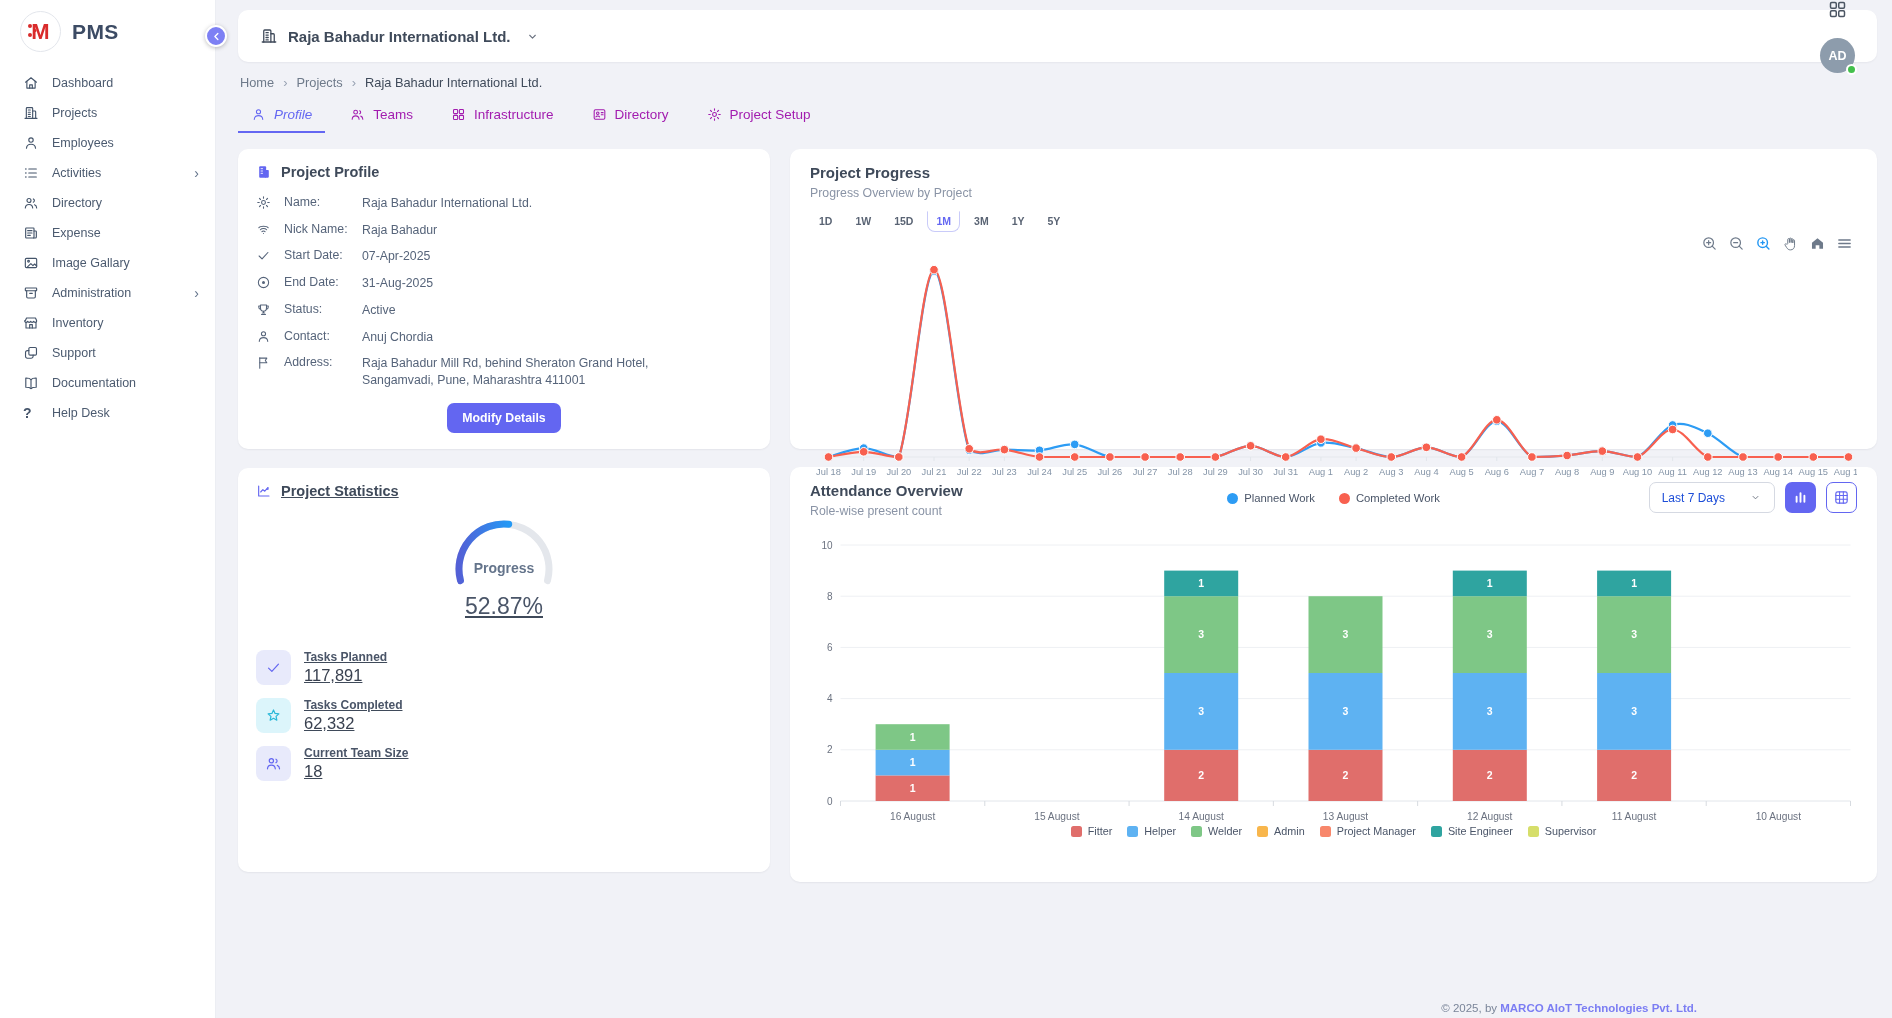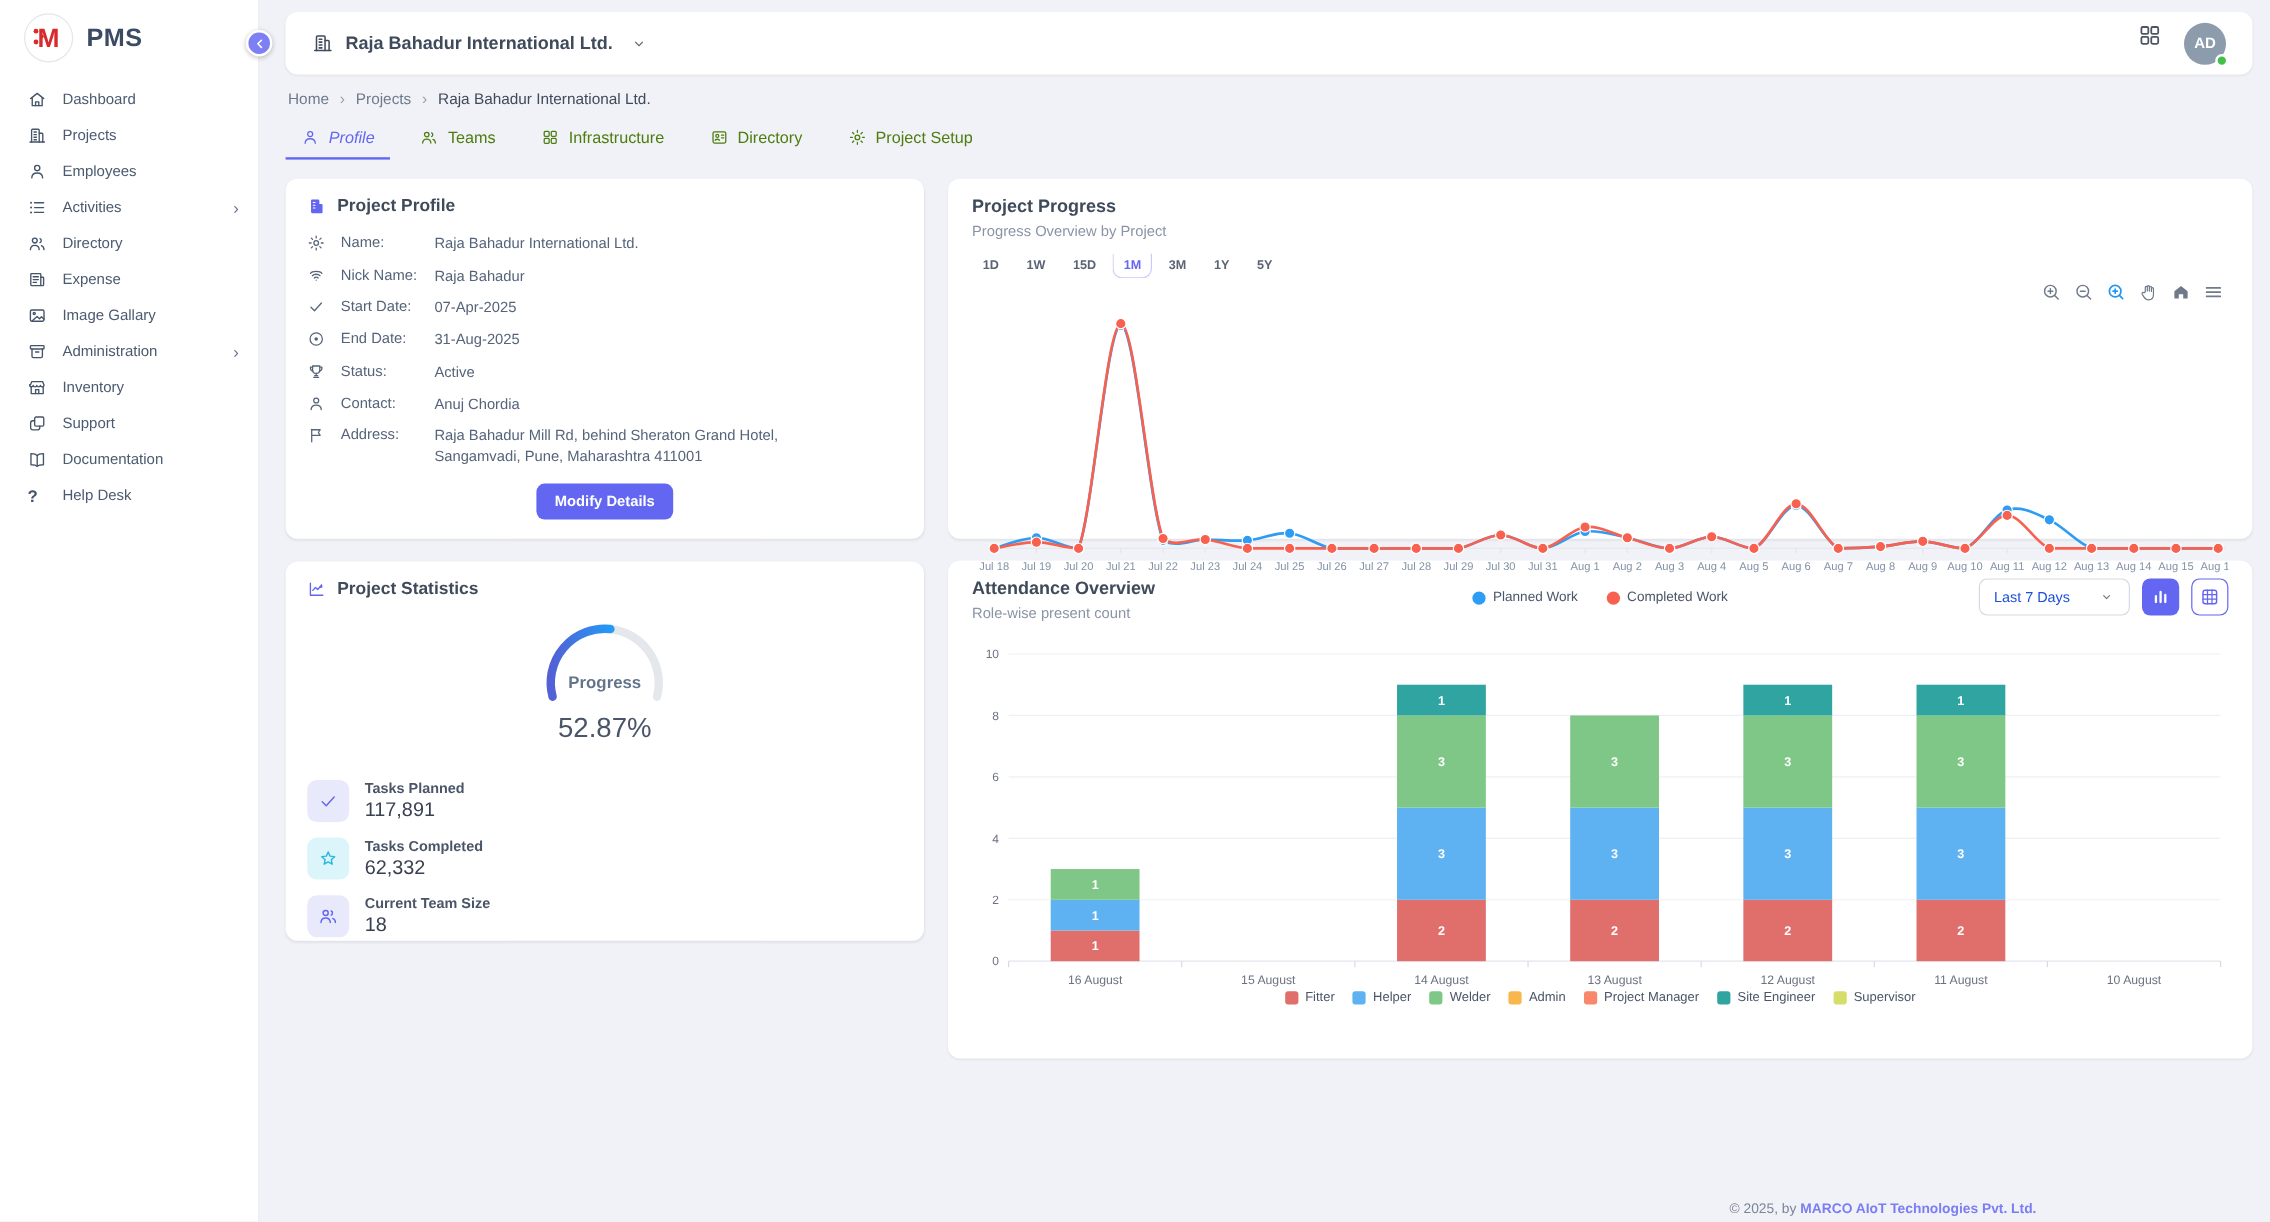--- a/index.html
+++ b/index.html
@@ -23,31 +23,31 @@
   .qmark { font-weight:700; font-size:14px; color:#44546A; }
   .collapse-btn { position:absolute; left:205px; top:25px; width:22px; height:22px; border-radius:50%; background:#7D80F4; border:2px solid #fff; z-index:6; display:flex; align-items:center; justify-content:center; color:#fff; padding:0; cursor:pointer; box-shadow:0 1px 4px rgba(0,0,0,.25); }
   .collapse-btn .ic { width:13px; height:13px; }
 
   
   .main { position:absolute; left:215px; top:0; right:0; bottom:0; padding:10px 15px 0 23px; }
   .topbar { height:52px; background:#fff; border-radius:10px; box-shadow:0 1px 2px rgba(16,24,40,.05); display:flex; align-items:center; justify-content:space-between; padding:0 22px; }
   .company { display:flex; align-items:center; gap:10px; font-size:15px; font-weight:600; color:#3F4A5A; cursor:pointer; }
   .company .ic { width:18px; height:18px; color:#3F4A5A; }
   .company .chev { width:15px; height:15px; color:#6B7280; margin-left:4px; }
-  .top-right { display:flex; gap:18px; }
+  .top-right { display:flex; align-items:center; gap:18px;flex-direction:column; }
   .apps-btn { width:21px; height:21px; color:#4B5563; cursor:pointer; }
   .avatar { width:35px; height:35px; border-radius:50%; background:#8D9CAC; color:#fff; font-weight:700; font-size:12.5px; display:flex; align-items:center; justify-content:center; position:relative; cursor:pointer; }
   .status-dot { position:absolute; right:-2px; bottom:-2px; width:11px; height:11px; border-radius:50%; background:#43C04C; border:2px solid #fff; }
 
   .breadcrumb { display:flex; align-items:center; gap:9px; padding:13px 2px 0; font-size:12.8px; color:#6E7A8A; }
   .crumb:last-child { color:#3F4A5A; }
   .crumb-sep { color:#98A2B3; font-size:13px; }
 
   .tabs { display:flex; gap:12px; padding-top:9px; }
-  .tab { display:flex; align-items:center; gap:8px; font-size:13.5px; color:#4d7c0f; padding:8px 13px 9px; border-bottom:2px solid transparent; cursor:pointer; }
+  .tab { display:flex; align-items:center; gap:8px; font-size:13.5px; color:#a21caf; padding:8px 13px 9px; border-bottom:2px solid transparent; cursor:pointer; }
   .tab .ic { width:15px; height:15px; }
   .tab.active { color:#6467F2; border-bottom-color:#6467F2;font-style:italic; }
   .tab.active .ic { color:#6467F2; }
 
   .columns { display:flex; gap:20px; margin-top:16px; align-items:flex-start; }
   .left-col { width:532px; display:flex; flex-direction:column; gap:19px; }
   .right-col { flex:1; display:flex; flex-direction:column; gap:18px; }
   .card { background:#fff; border-radius:10px; box-shadow:0 1px 2px rgba(16,24,40,.06); }
 
   .card-title-row { display:flex; align-items:center; gap:9px; font-size:14.5px; font-weight:700; color:#3F4A5A; }
@@ -56,21 +56,21 @@
   
   .profile-card { height:300px; padding:15px 18px; }
   .fields { margin-top:15px; display:flex; flex-direction:column; gap:9.5px; }
   .field { display:flex; align-items:flex-start; font-size:12.3px; color:#56647A; }
   .field .ic { width:15px; height:15px; margin-top:0; flex:none; }
   .field-label { width:78px; margin-left:13px; flex:none; }
   .field-value { flex:1; line-height:1.4; padding-right:60px; }
   .modify-btn { display:block; margin:13px auto 0; background:#6366F1; color:#fff; font-weight:700; font-size:12.3px; padding:8px 15px; border:none; border-radius:7px; cursor:pointer; }
 
   
-  .stats-card { height:316px; padding:15px 18px; }
+  .stats-card { height:404px; padding:15px 18px;text-decoration:underline; }
   .gauge-wrap { display:flex; flex-direction:column; align-items:center; margin-top:12px; }
   .gauge-value { font-size:23px; color:#4A5568; margin-top:4px; }
   .stat-items { margin-top:30px; display:flex; flex-direction:column; gap:13px; }
   .stat-item { display:flex; align-items:center; gap:13px; }
   .stat-ic { width:35px; height:35px; border-radius:8px; display:flex; align-items:center; justify-content:center; flex:none; }
   .stat-ic .ic { width:17px; height:17px; }
   .stat-label { font-size:12px; font-weight:700; color:#4A5568; }
   .stat-value { font-size:16.5px; color:#394150; margin-top:2px; }
 
   

